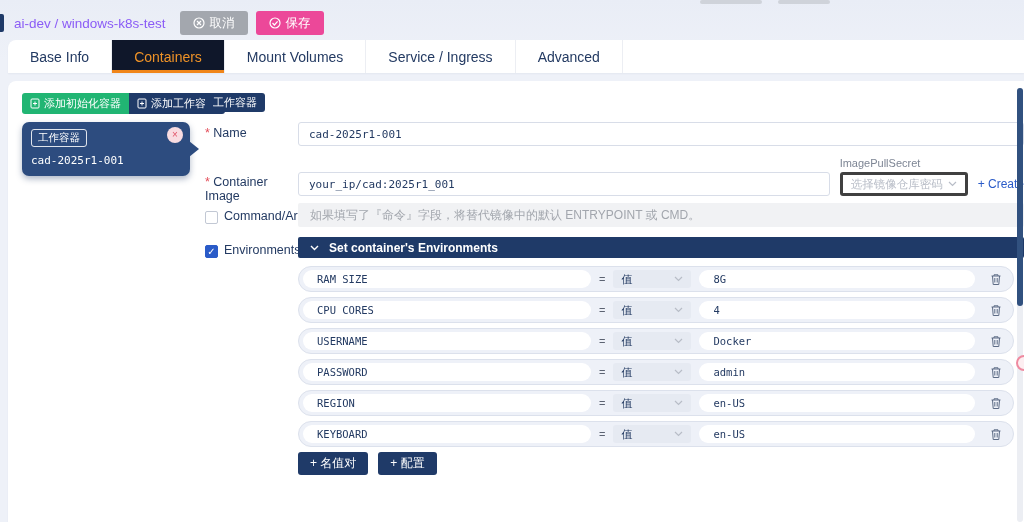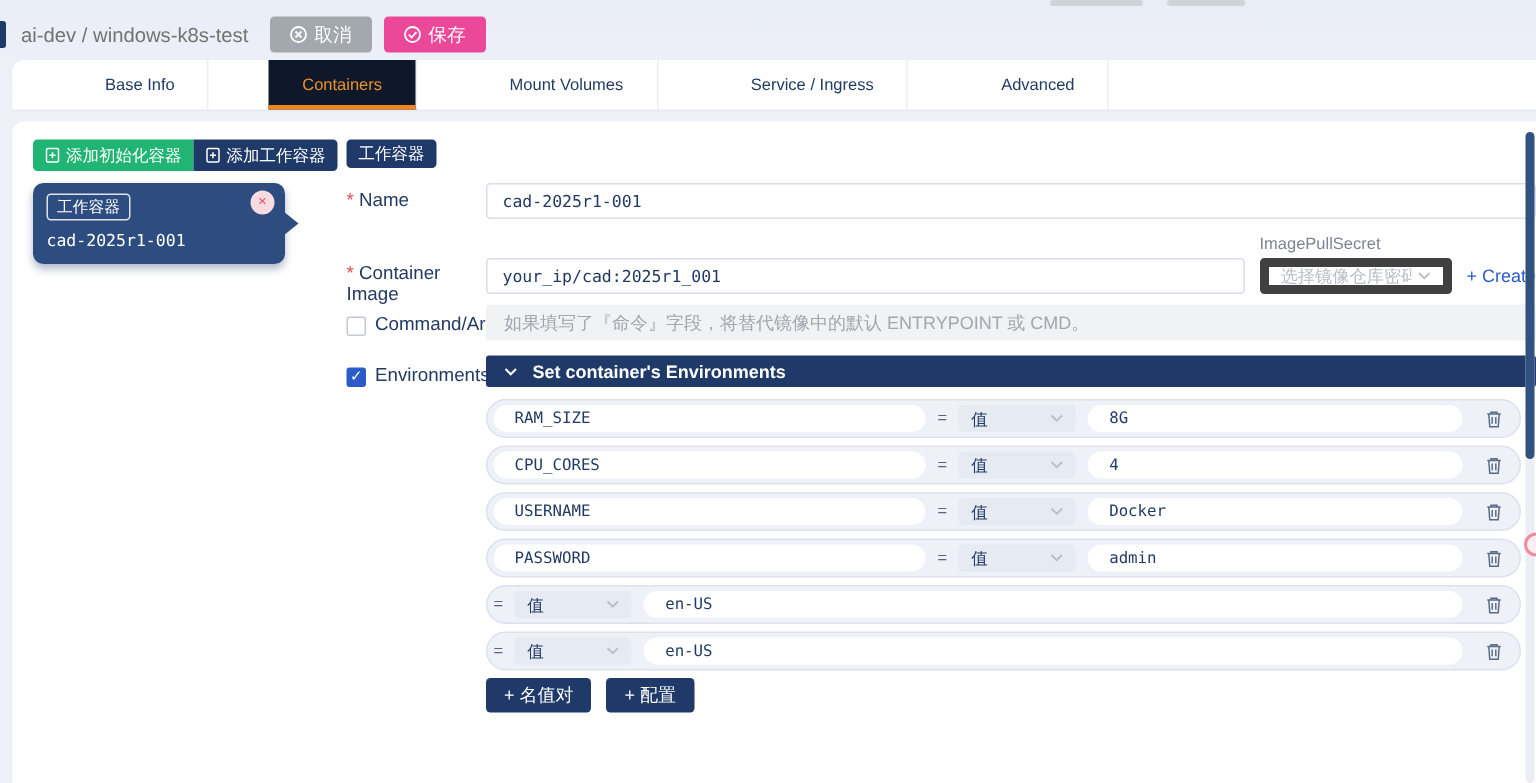--- a/index.html
+++ b/index.html
@@ -6,37 +6,37 @@
   body{
     width:1024px;height:522px;overflow:hidden;position:relative;
     font-family:"Liberation Sans","DejaVu Sans",sans-serif;
     background:linear-gradient(180deg,#e9edf6 0%,#eef1f8 60px);
     color:#233a62;font-size:13px;
   }
   
   .top-artifact{position:absolute;top:0;height:4px;background:#c3c7cf;opacity:.7;border-radius:2px;}
   .topbar{position:absolute;top:10px;left:0;right:0;height:26px;display:flex;align-items:center;}
   .accent{width:4px;height:18px;background:#1f3a68;border-radius:0 2px 2px 0;margin-right:10px;}
-  .crumb{font-size:13.5px;color:#737373;margin-right:14px;}
+  .crumb{font-size:13.5px;color:#8b5cf6;margin-right:14px;}
   .btn{display:inline-flex;align-items:center;gap:5px;height:24px;padding:0 13px;border-radius:3px;
        color:#fff;font-size:12.5px;cursor:pointer;user-select:none;justify-content:center;}
   .btn + .btn{margin-left:8px;}
   .btn.gray{background:#a3a7ae;}
   .btn.navy{background:#ec4899;}
   .cicon{width:12px;height:12px;flex:0 0 auto;}
   
   .tabbar{position:absolute;top:40px;left:8px;right:0;height:33px;background:#fff;
           border-radius:8px 0 0 0;display:flex;align-items:stretch;box-shadow:0 1px 2px rgba(40,60,100,.05);}
-  .tab{display:flex;align-items:center;padding:0 22px;font-size:11px;color:#233a62;cursor:pointer;
-       border-right:1px solid #eceef3;position:relative;margin-left:40px;}
+  .tab{display:flex;align-items:center;padding:0 22px;font-size:14px;color:#233a62;cursor:pointer;
+       border-right:1px solid #eceef3;position:relative;}
   .tab.active{background:#0f172a;color:#ee9227;}
   .tab.active::after{content:"";position:absolute;left:0;right:0;bottom:0;height:3px;background:#f08519;}
   
   .content{position:absolute;top:81px;left:8px;right:0;bottom:0;background:#fff;
-           border-radius:8px 0 0 0;display:flex;box-shadow:0 1px 2px rgba(40,60,100,.05);gap:26px;}
+           border-radius:8px 0 0 0;display:flex;box-shadow:0 1px 2px rgba(40,60,100,.05);}
   
   .side{width:197px;flex:0 0 auto;padding:12px 0 0 14px;box-sizing:border-box;}
   .side-btns{display:flex;}
   .sbtn{display:flex;align-items:center;gap:4px;height:21px;padding:0 8px;color:#fff;font-size:11px;cursor:pointer;white-space:nowrap;}
   .sbtn.green{background:#21b573;border-radius:3px 0 0 3px;}
   .sbtn.blue{background:#1f3a68;border-radius:0 3px 3px 0;}
   .wcard{position:relative;margin-top:8px;width:168px;background:#2d4c7f;border-radius:7px;
          padding:7px 9px 9px 9px;box-sizing:border-box;box-shadow:0 3px 6px rgba(30,55,100,.35);cursor:pointer;}
   .wcard-badge{display:inline-block;border:1px solid rgba(255,255,255,.85);color:#fff;font-size:10.5px;
                border-radius:3px;padding:1px 6px;}
@@ -52,21 +52,21 @@
   .flabel{width:93px;flex:0 0 auto;font-size:12.5px;padding-top:4px;color:#233a62;}
   .req::before{content:"* ";color:#e34d59;}
   .fctrl{flex:1;min-width:0;}
   .bleed{margin-right:-10px;}
   input.text{box-sizing:border-box;width:100%;height:24px;border:1px solid #d8dde8;border-radius:3px;
              padding:0 10px;font-family:"DejaVu Sans Mono",monospace;font-size:11px;color:#233a62;outline:none;background:#fff;}
   .sublabel{font-size:11px;color:#7d8594;margin-bottom:3px;}
   .img-grid{display:flex;gap:10px;align-items:flex-end;}
   .img-main{flex:1;min-width:0;}
   .ips{width:128px;flex:0 0 auto;}
-  .select{box-sizing:border-box;height:24px;border:6px solid #404040;border-radius:3px;background:#fff;
+  .select{box-sizing:border-box;height:24px;border:3px solid #404040;border-radius:3px;background:#fff;
           display:flex;align-items:center;padding:0 8px;color:#b8bdc7;font-size:11.5px;cursor:pointer;gap:4px;}
   .select .ph{flex:1;white-space:nowrap;overflow:hidden;}
   .create-link{flex:0 0 auto;color:#2a5bc8;font-size:12px;white-space:nowrap;padding-bottom:5px;cursor:pointer;}
   
   .policy{display:flex;align-items:center;gap:26px;margin:14px 0 13px 0;}
   .policy-label{font-size:12.5px;color:#233a62;margin-right:40px;}
   .radio{display:flex;align-items:center;gap:6px;cursor:pointer;font-size:12.5px;color:#233a62;}
   .rdot{width:13px;height:13px;border-radius:50%;border:1px solid #c2c8d4;background:#fff;box-sizing:border-box;}
   .radio.sel .rdot{border:4px solid #1f3a68;}
   .radio.sel{color:#2a5bc8;}
@@ -284,36 +284,38 @@
     </div>
     <input class="eval" readonly="" value="admin" style="">
     <span class="etrash">
       <svg width="12" height="13" viewBox="0 0 12 13" style="margin:0 auto;">
         <path d="M1.5 3 H10.5 M4 3 V1.8 H8 V3 M2.5 3 L3.2 11.5 H8.8 L9.5 3 M4.8 5 V9.5 M7.2 5 V9.5" stroke="#5c6b85" stroke-width="1" fill="none"></path>
       </svg>
     </span>
   </div>
 
   <div class="envrow">
+    <input class="ekey" readonly="" value="REGION" style="">
     <span class="eeq">=</span>
     <div class="esel">
       <span>值</span>
       <svg width="9" height="6" viewBox="0 0 9 6">
         <path d="M1 1 L4.5 4.5 L8 1" stroke="#b8bdc7" stroke-width="1.2" fill="none"></path>
       </svg>
     </div>
     <input class="eval" readonly="" value="en-US" style="">
     <span class="etrash">
       <svg width="12" height="13" viewBox="0 0 12 13" style="margin:0 auto;">
         <path d="M1.5 3 H10.5 M4 3 V1.8 H8 V3 M2.5 3 L3.2 11.5 H8.8 L9.5 3 M4.8 5 V9.5 M7.2 5 V9.5" stroke="#5c6b85" stroke-width="1" fill="none"></path>
       </svg>
     </span>
   </div>
 
   <div class="envrow">
+    <input class="ekey" readonly="" value="KEYBOARD" style="">
     <span class="eeq">=</span>
     <div class="esel">
       <span>值</span>
       <svg width="9" height="6" viewBox="0 0 9 6">
         <path d="M1 1 L4.5 4.5 L8 1" stroke="#b8bdc7" stroke-width="1.2" fill="none"></path>
       </svg>
     </div>
     <input class="eval" readonly="" value="en-US" style="">
     <span class="etrash">
       <svg width="12" height="13" viewBox="0 0 12 13" style="margin:0 auto;">

